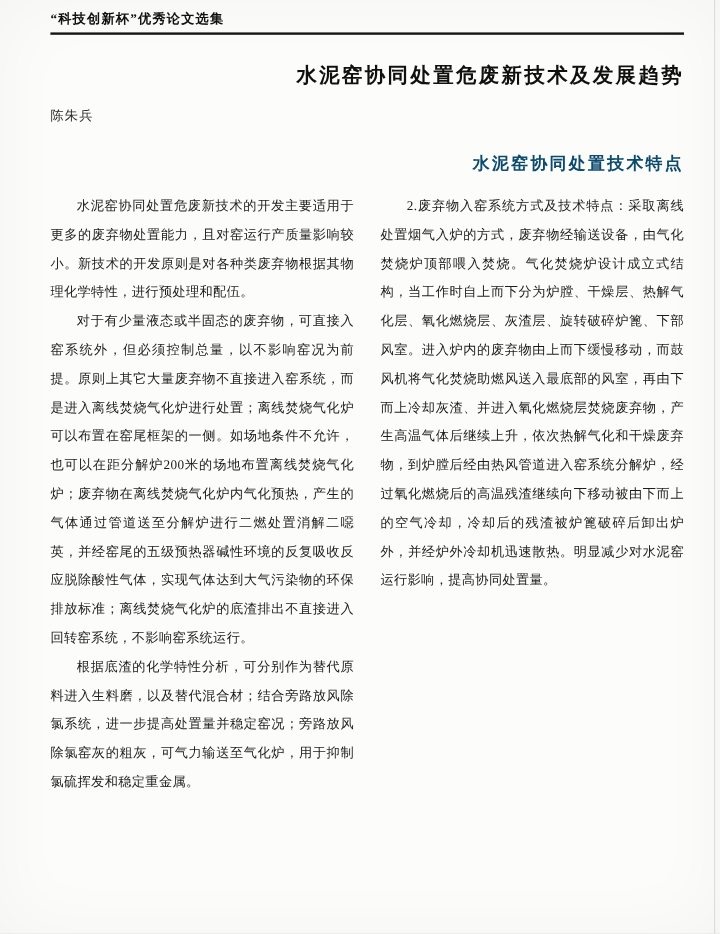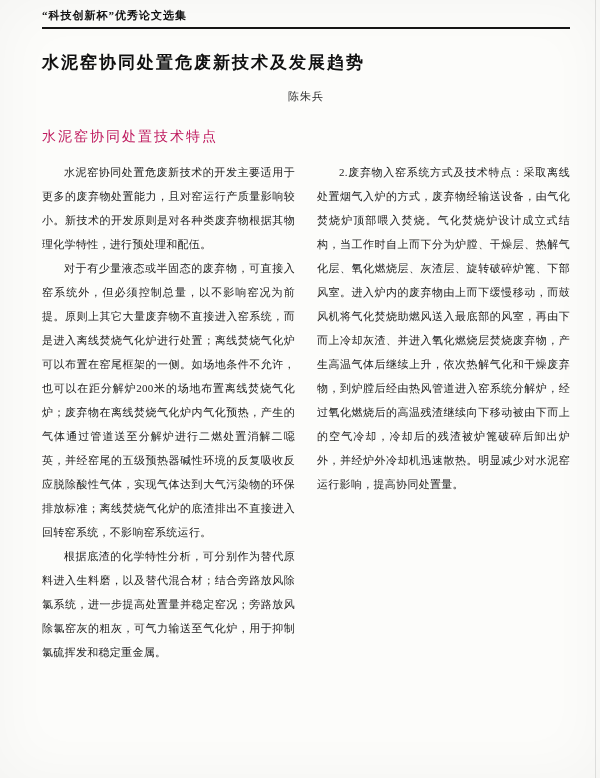--- a/index.html
+++ b/index.html
@@ -35,40 +35,39 @@
     letter-spacing: 1px;
     color: #111;
   }
   .header-rule {
     border: none;
     border-top: 2px solid #161616;
     margin: 4px 0 0 0;
   }
   .title {
     margin: 22px 0 0 0;
-    text-align: left;
+    text-align: right;
     font-size: 17px;
     font-weight: bold;
     letter-spacing: 2px;
     color: #101010;
   }
   .author {
     margin-top: 15px;
-    text-align: center;
     font-size: 11px;
     letter-spacing: 1px;
     color: #2a2a2a;
   }
   .section-heading {
     margin: 24px 0 0 0;
-    text-align: left;
+    text-align: right;
     font-size: 14px;
-    font-weight: normal;
+    font-weight: bold;
     letter-spacing: 2px;
-    color: #be185d;
+    color: #0c4a6e;
   }
   .columns {
     display: flex;
     gap: 22px;
     margin-top: 14px;
   }
   .column {
     flex: 1 1 0;
     min-width: 0;
   }

